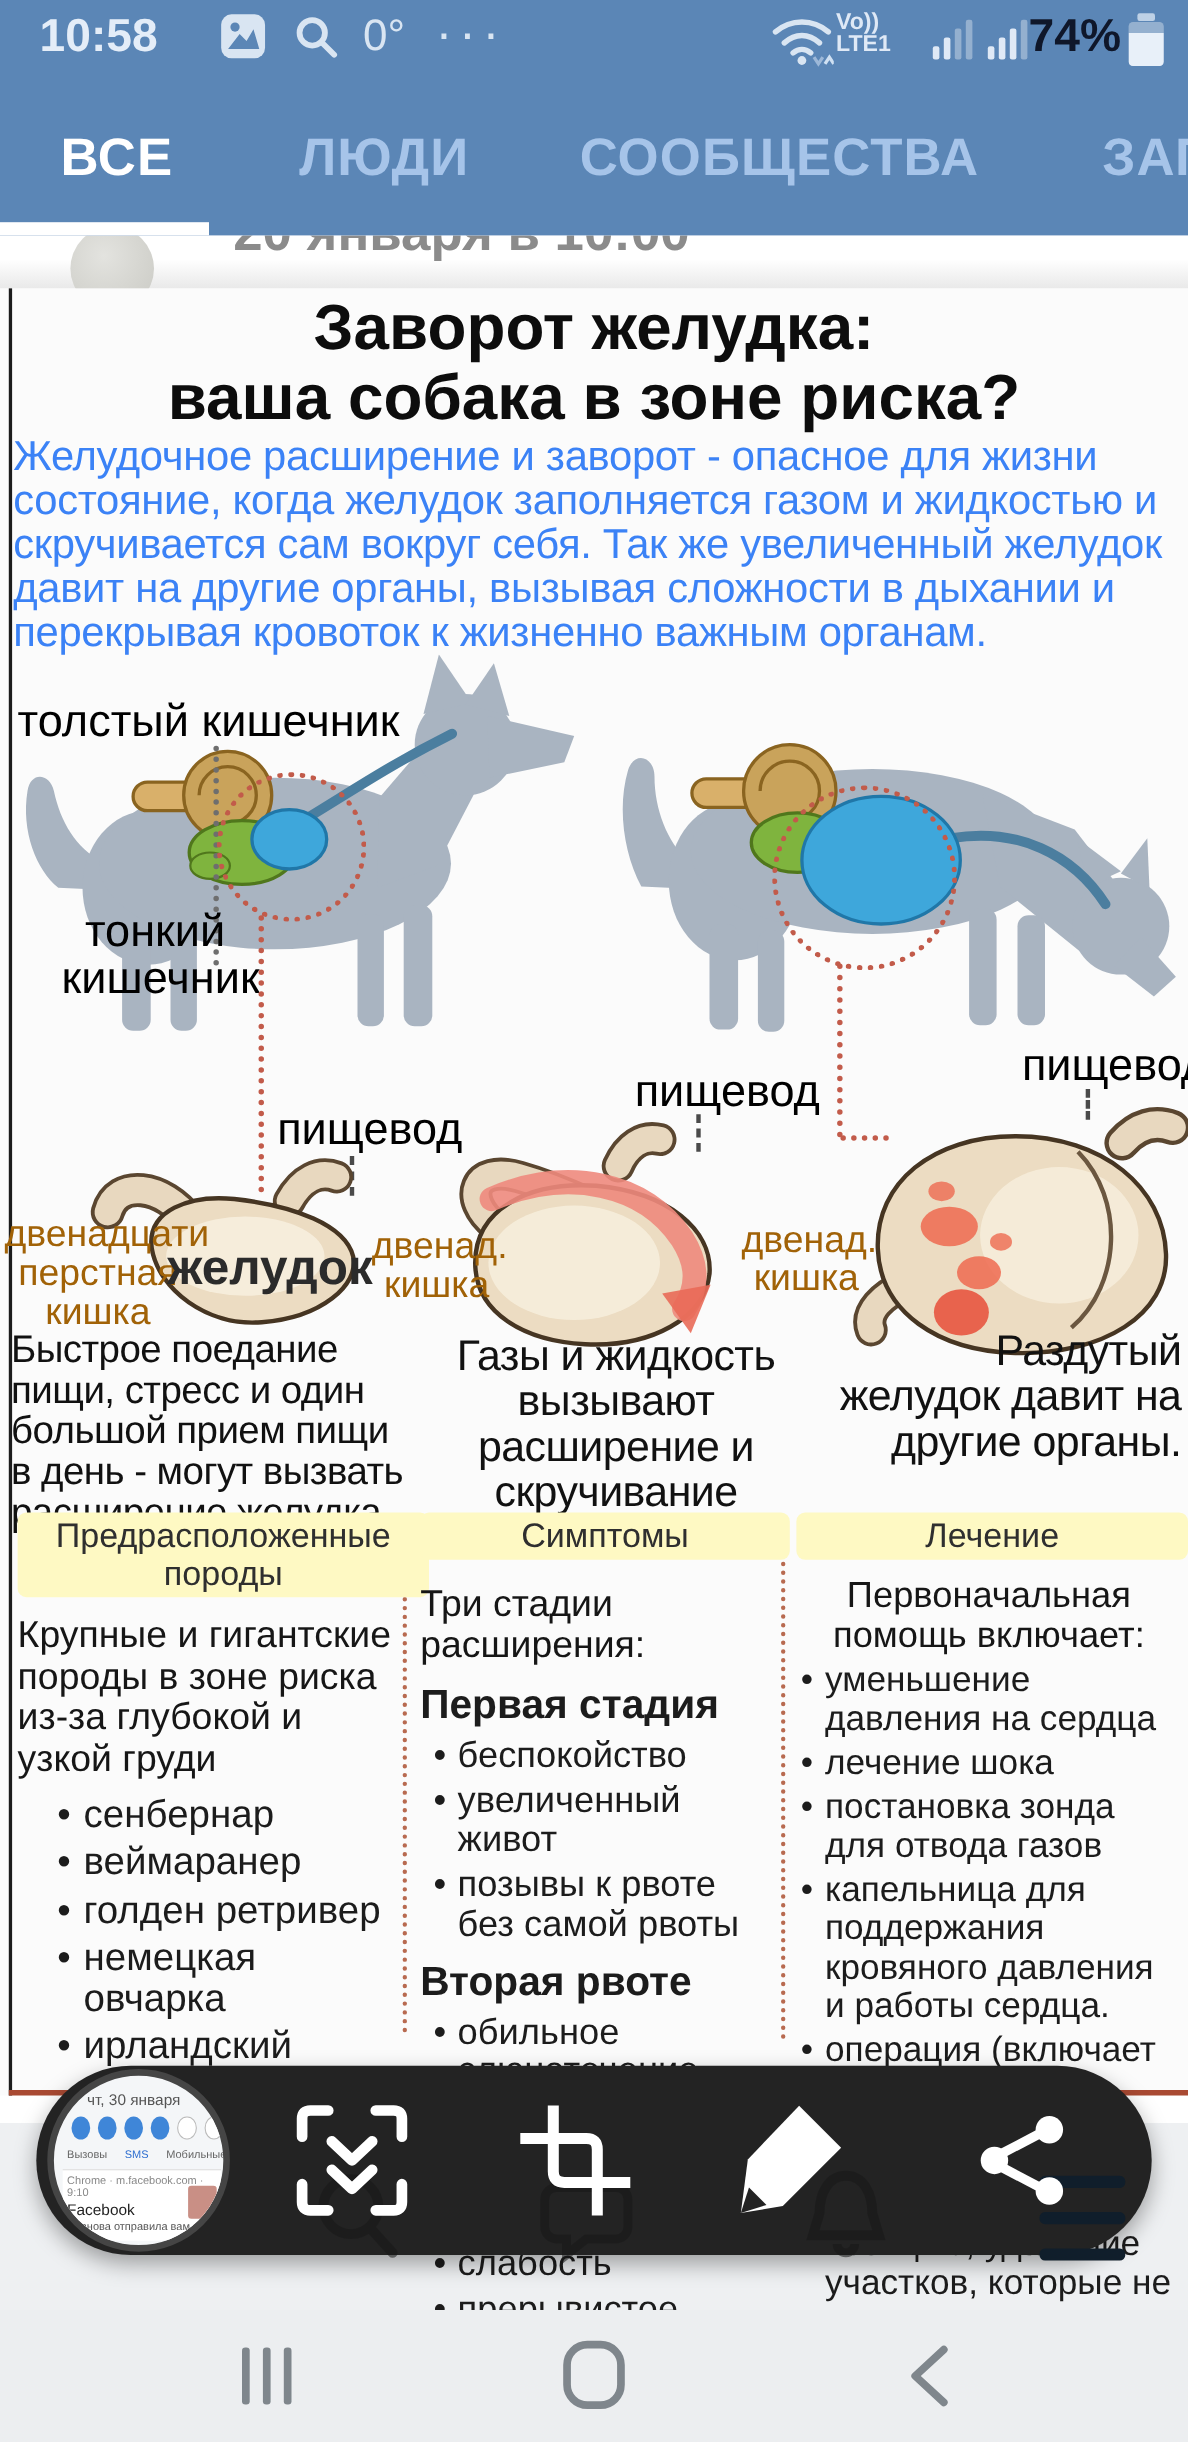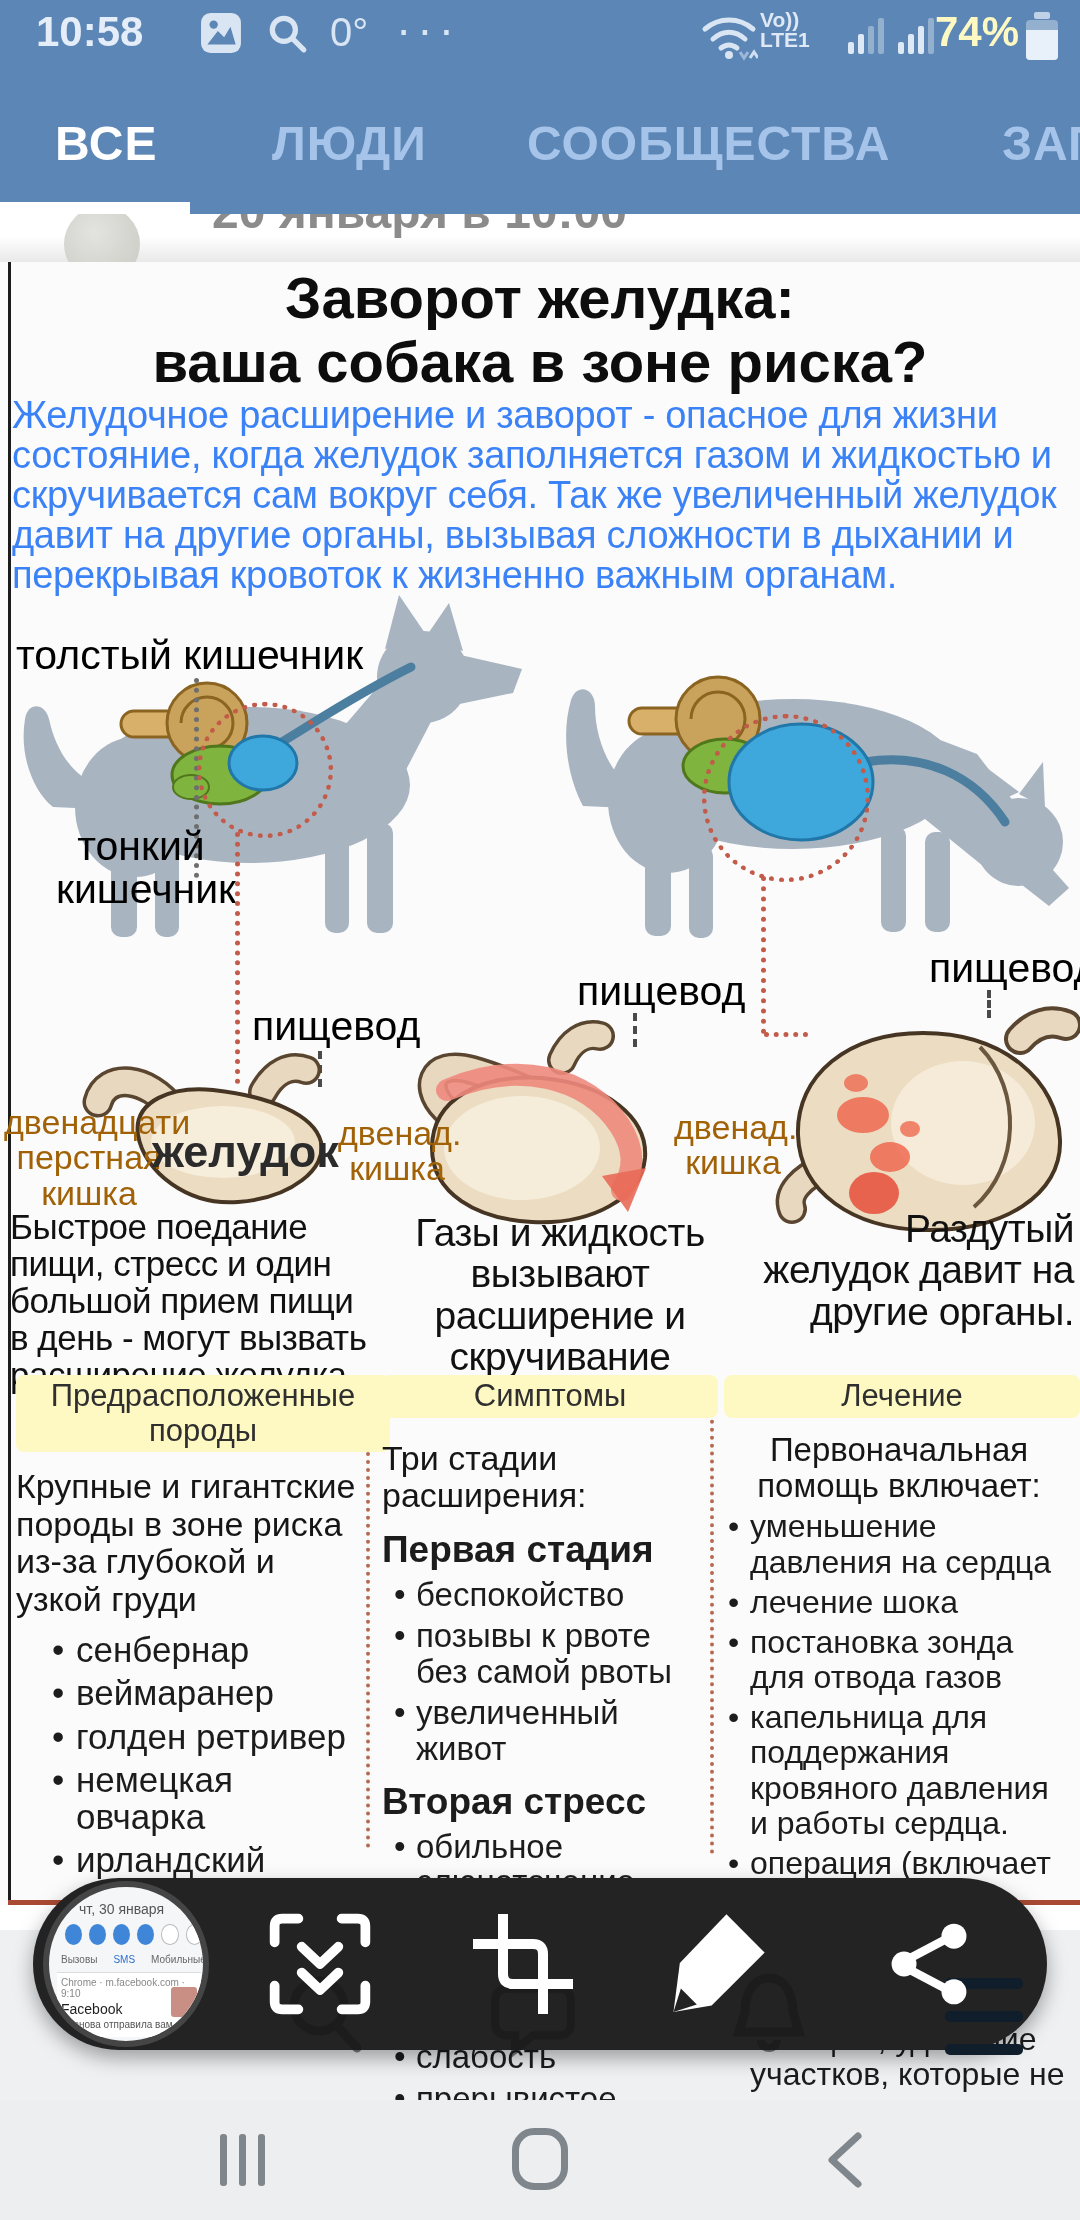--- a/index.html
+++ b/index.html
@@ -9,21 +9,21 @@
 
   
   .header{position:absolute;top:0;left:0;width:1080px;height:214px;background:#5b86b6;z-index:30;}
   .st-time{left:36px;top:8px;font-size:42px;font-weight:bold;color:#e4edf8;}
   .st-temp{left:330px;top:10px;font-size:40px;color:#d9e5f2;}
   .st-dots{left:396px;top:2px;font-size:46px;color:#d9e5f2;letter-spacing:6px;}
   .volte{left:760px;top:10px;font-size:21px;font-weight:bold;color:#dfe9f6;line-height:0.95;text-align:left;}
   .bars{display:flex;align-items:flex-end;gap:4px;}
   .bars i{display:block;width:6px;border-radius:2px;}
   .bar-on{background:#dfe9f6;} .bar-off{background:rgba(255,255,255,0.35);}
-  .st-batt-pct{left:935px;top:8px;font-size:42px;font-weight:bold;color:#fef9c3;}
+  .st-batt-pct{left:935px;top:8px;font-size:42px;font-weight:bold;color:#0f172a;}
   .battery{left:1026px;top:12px;width:32px;height:48px;}
   .batt-tip{position:absolute;left:8px;top:0;width:16px;height:7px;background:rgba(223,233,246,.75);border-radius:2px;}
   .batt-body{position:absolute;left:0;top:8px;width:32px;height:40px;background:rgba(255,255,255,.35);border-radius:4px;overflow:hidden;}
   .batt-fill{position:absolute;left:0;bottom:0;width:100%;height:74%;background:#e8f0f9;}
   .tab{top:116px;font-size:48px;letter-spacing:1px;color:#a6c4e9;font-weight:bold;white-space:nowrap;cursor:pointer;}
   .tab.active{color:#ffffff;}
   .notch{left:0;top:202px;width:190px;height:12px;background:#ffffff;}
 
   
   .post-strip{position:absolute;top:214px;left:0;width:1080px;height:48px;overflow:hidden;
@@ -303,24 +303,24 @@
         <li>бладхаунд</li>
       </ul>
     </div>
 
     <div class="abs col" style="left:382px;top:1113px;width:326px">
       <div class="pill" style="width:280px">Симптомы</div>
       <div class="col-intro" style="margin-top:22px">Три стадии расширения:</div>
       <div class="stage-title">Первая стадия</div>
       <ul class="slist">
         <li>беспокойство</li>
+        <li>увеличенный живот</li>
         <li>позывы к рвоте без самой рвоты</li>
-        <li>увеличенный живот</li>
       </ul>
-      <div class="stage-title">Вторая стресс</div>
+      <div class="stage-title">Вторая рвоте</div>
       <ul class="slist">
         <li>обильное слюнотечение</li>
         <li>усиленное сердцебиение</li>
       </ul>
       <div class="stage-title">Третья стадия</div>
       <ul class="slist">
         <li>слабость</li>
         <li>прерывистое дыхание</li>
         <li>бледность десен</li>
       </ul>

